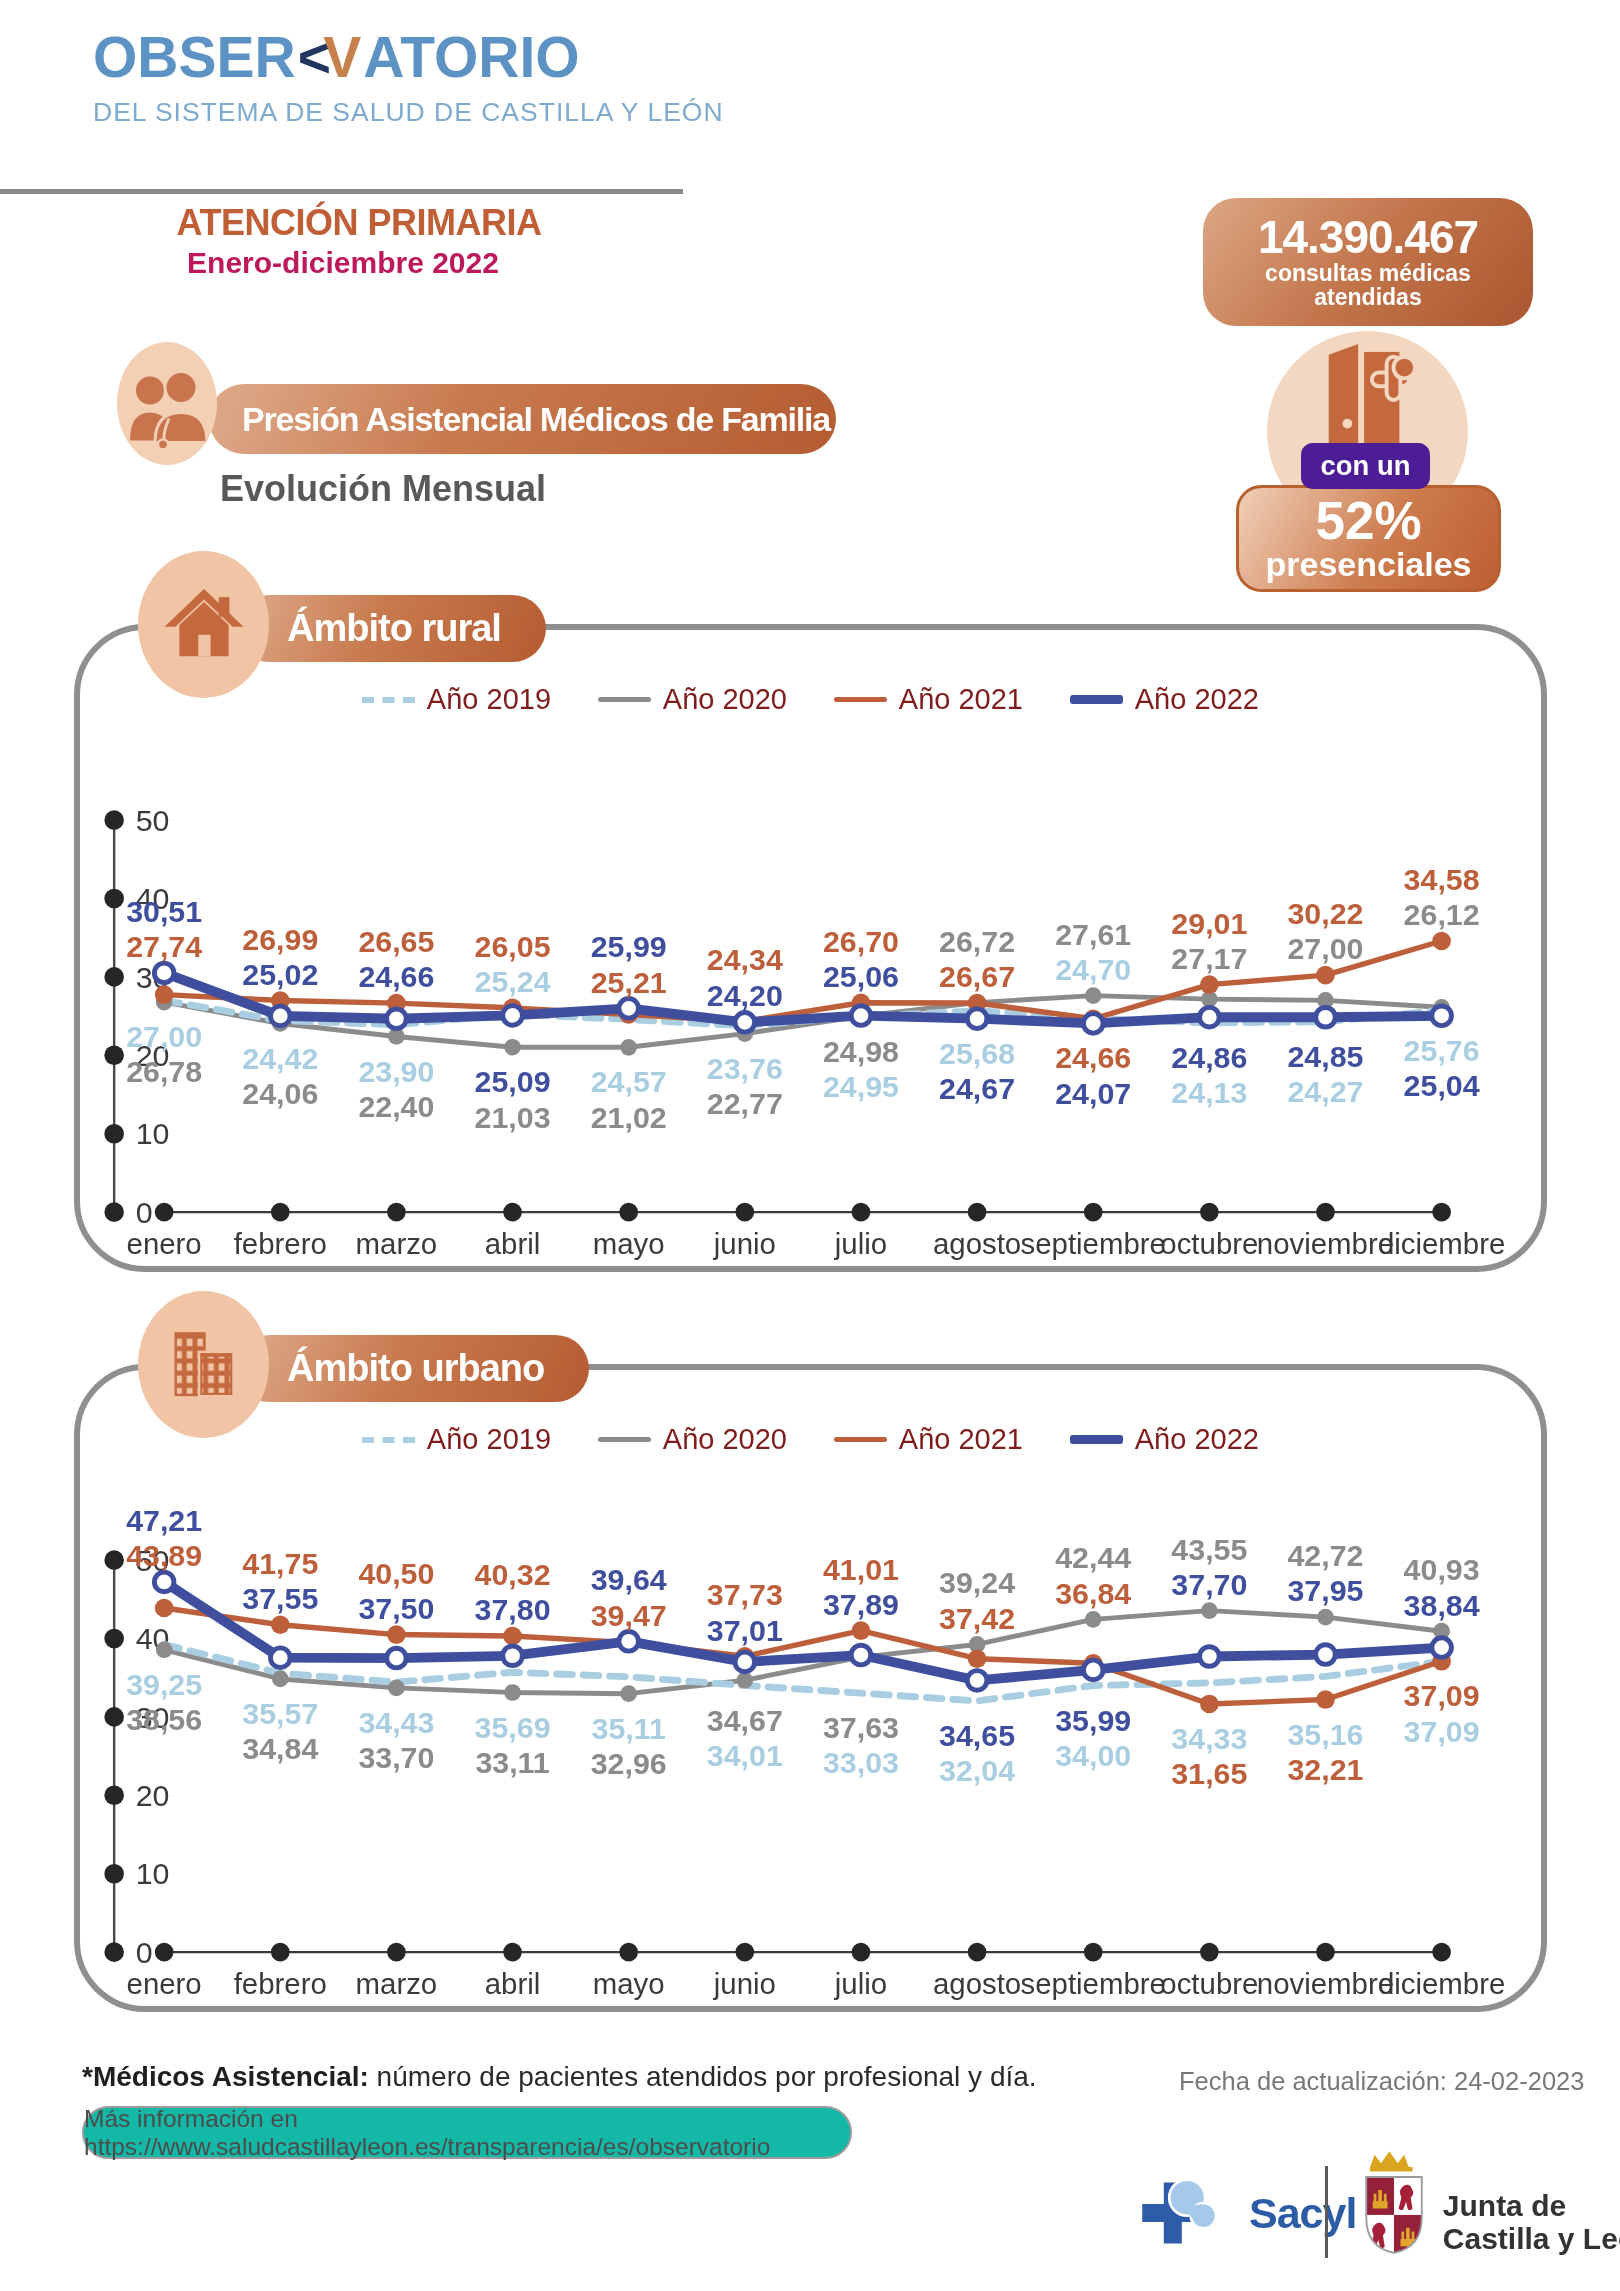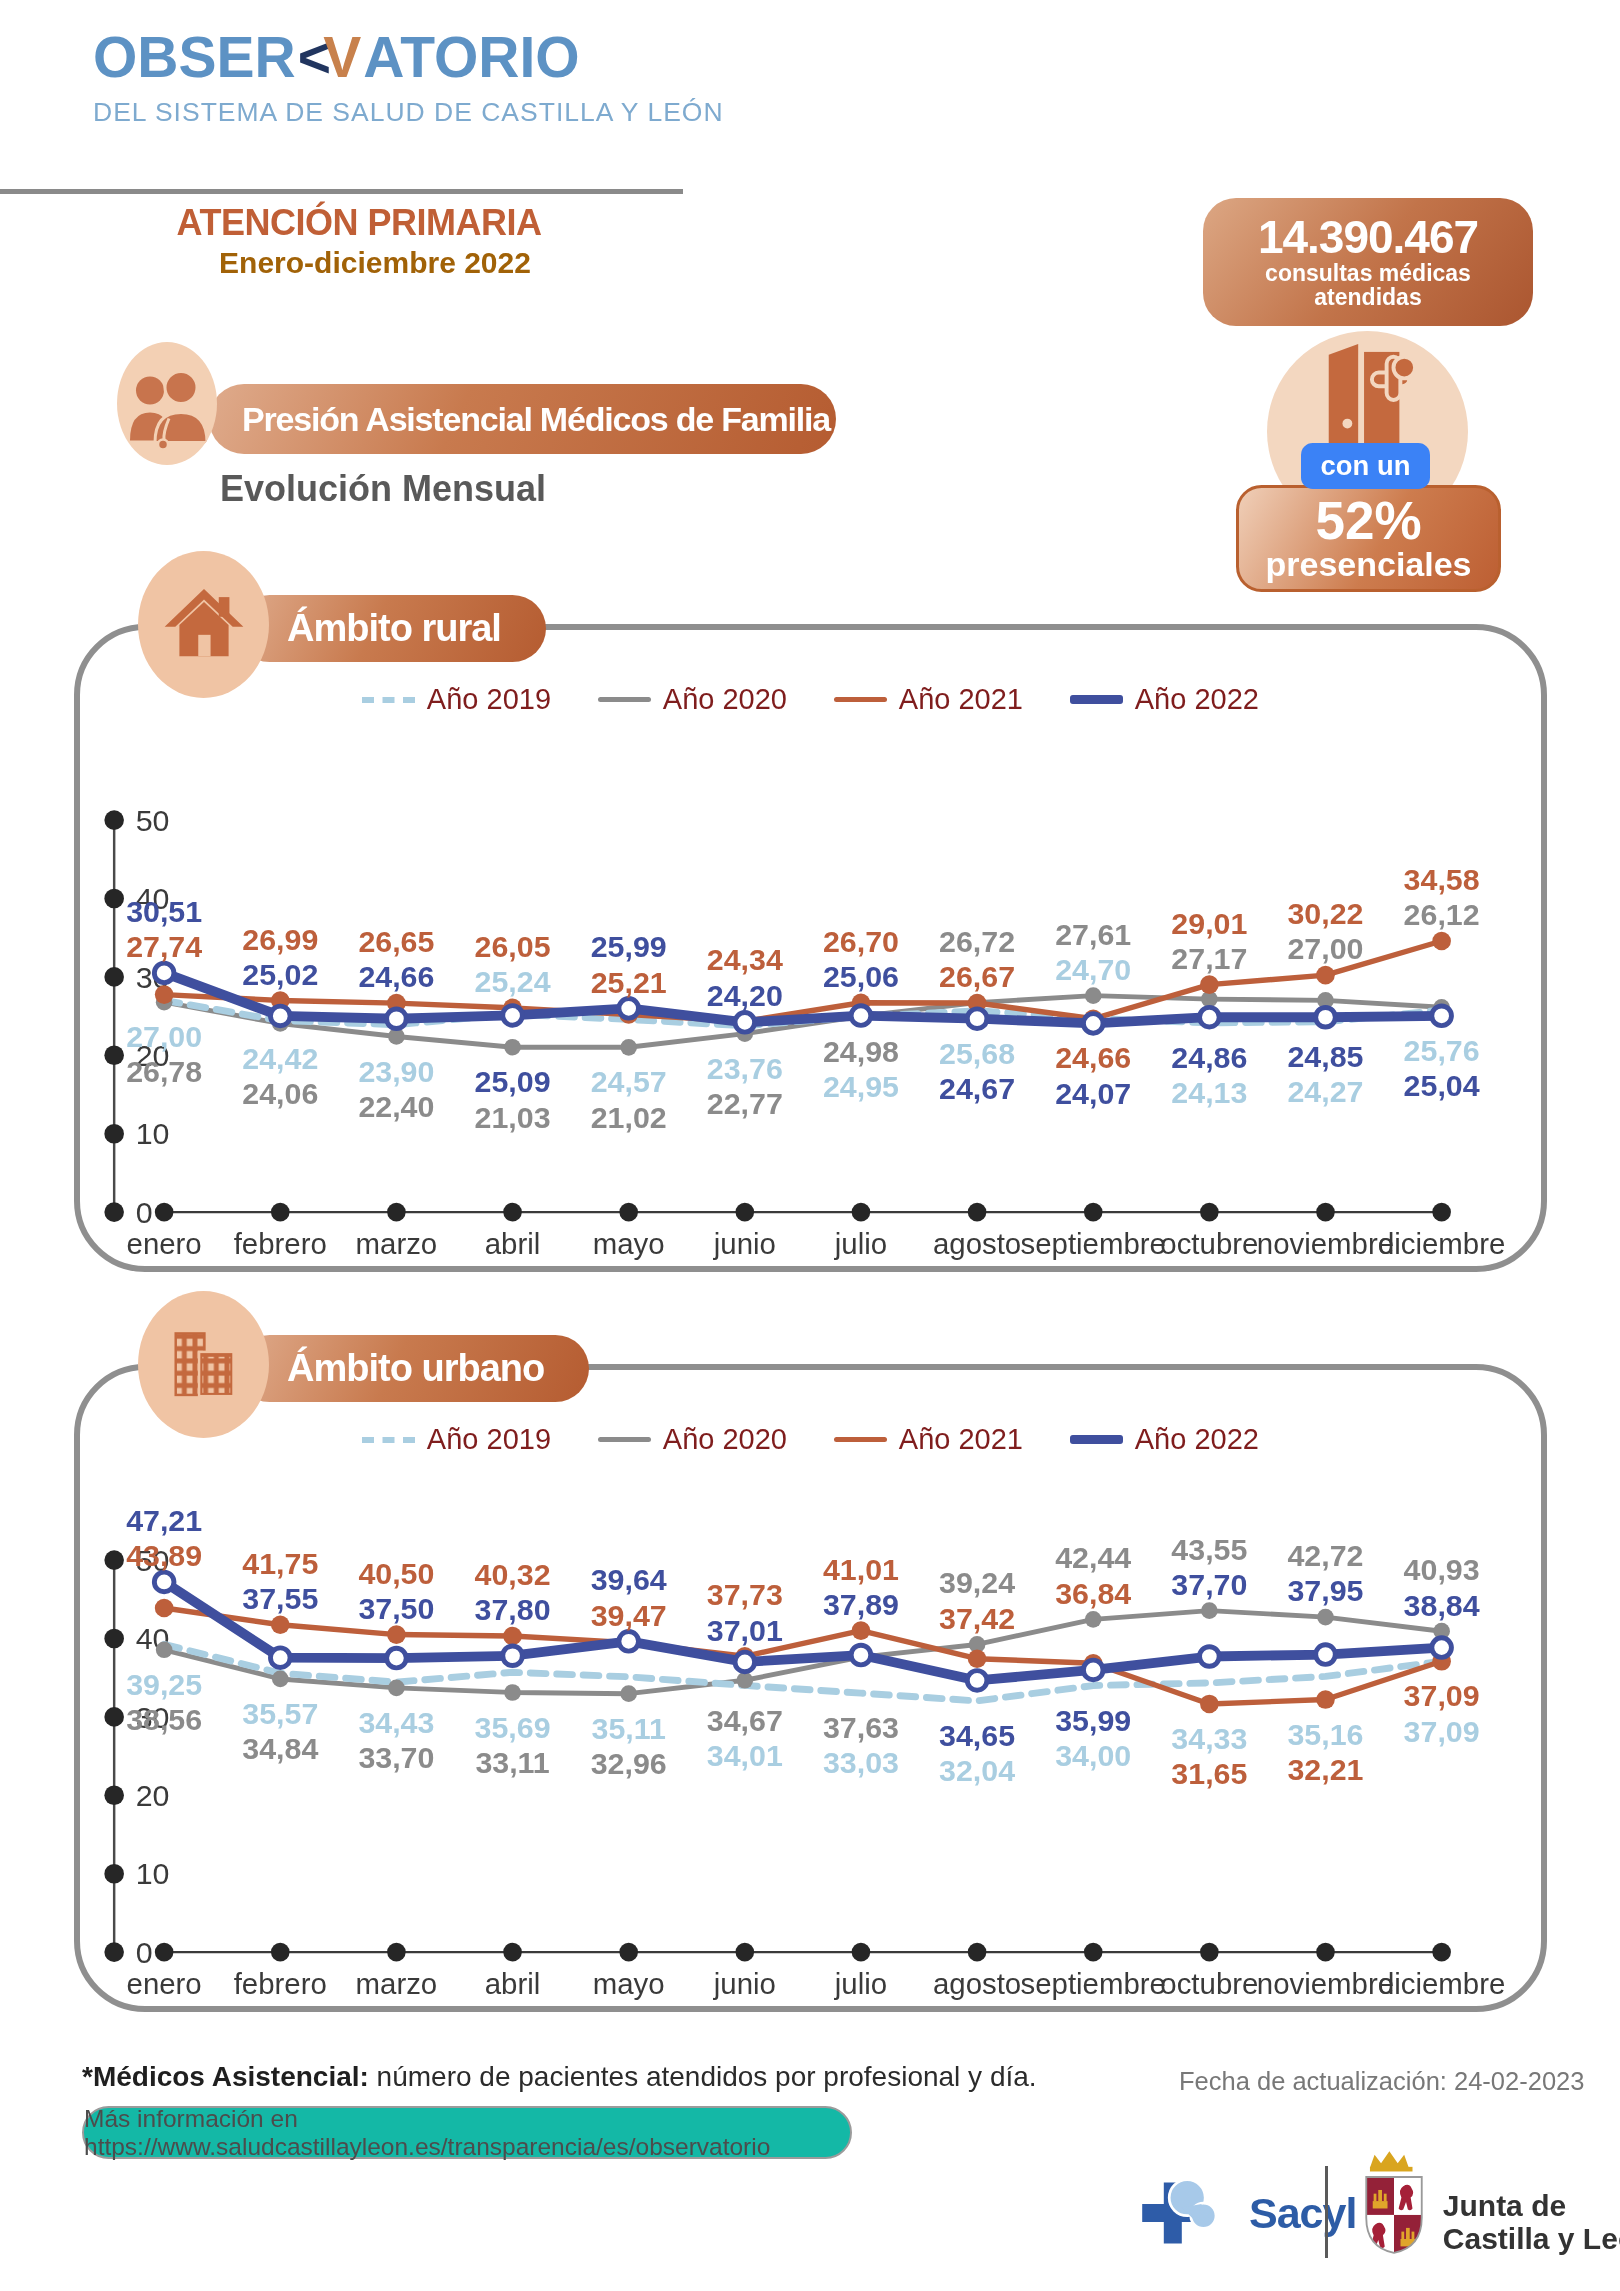--- a/index.html
+++ b/index.html
@@ -10,34 +10,34 @@
   
   .logo { position:absolute; left:93px; top:23.5px; }
   .logo-line { font-size:57px; font-weight:800; color:#5d92c4; letter-spacing:0; white-space:nowrap; }
   .logo-line .mark { color:#21355f; margin:0 -7.8px 0 2px; font-weight:800; }
   .logo-line .vee  { color:#c8814c; margin-right:2px; font-weight:800; }
   .logo-sub { margin-top:7.8px; font-size:26.5px; color:#7eaacf; letter-spacing:1px; white-space:nowrap; }
 
   .header-rule { position:absolute; left:0; top:189px; width:683px; height:4.9px; background:#8a8a8a; }
   .section-label { position:absolute; left:59px; top:202px; width:600px; text-align:center;
                    font-size:36px; font-weight:800; color:#c05f36; letter-spacing:-0.5px; }
-  .period { position:absolute; left:75px; top:246px; width:600px; text-align:center;
-            font-size:30px; font-weight:700; color:#a16207; }
+  .period { position:absolute; left:43px; top:246px; width:600px; text-align:center;
+            font-size:30px; font-weight:700; color:#be185d; }
 
   .total-badge { position:absolute; left:1203px; top:198px; width:330px; height:128px; border-radius:33px;
                  background:linear-gradient(130deg,#dca784 0%,#c2744a 50%,#ab5630 100%);
                  color:#fff; display:flex; flex-direction:column; align-items:center; justify-content:center; }
   .total-badge .num { font-size:46px; font-weight:800; letter-spacing:-1px; line-height:1.02; }
   .total-badge .l   { font-size:23px; font-weight:700; line-height:1.05; }
 
   .arch { position:absolute; left:1267px; top:331px; width:201px; height:201px; border-radius:50%;
           background:#f3d7c0; z-index:1; }
   .door-svg { position:absolute; left:1315px; top:339px; width:104px; height:173px; z-index:2; }
   .conun-badge { position:absolute; left:1301px; top:443px; height:46px; padding:0 19.6px; z-index:4;
-                 background:#3b82f6; border-radius:11.8px; color:#fff; font-size:27.4px; font-weight:800;
+                 background:#4c1d95; border-radius:11.8px; color:#fff; font-size:27.4px; font-weight:800;
                  display:flex; align-items:center; justify-content:center; }
   .pct-box { position:absolute; left:1236px; top:485px; width:265px; height:107px; border-radius:25.5px; z-index:3;
              background:linear-gradient(120deg,#f0cfb8 0%,#cd7c4e 55%,#bd5f33 100%);
              border:3.9px solid #b9602f;
              color:#fff; display:flex; flex-direction:column; align-items:center; justify-content:center; }
   .pct-box .pct { font-size:53px; font-weight:800; line-height:1; }
   .pct-box .plabel { font-size:34px; font-weight:800; line-height:1.05; }
 
   
   .doc-ellipse { position:absolute; left:117px; top:342px; width:100px; height:123px; border-radius:50%;

